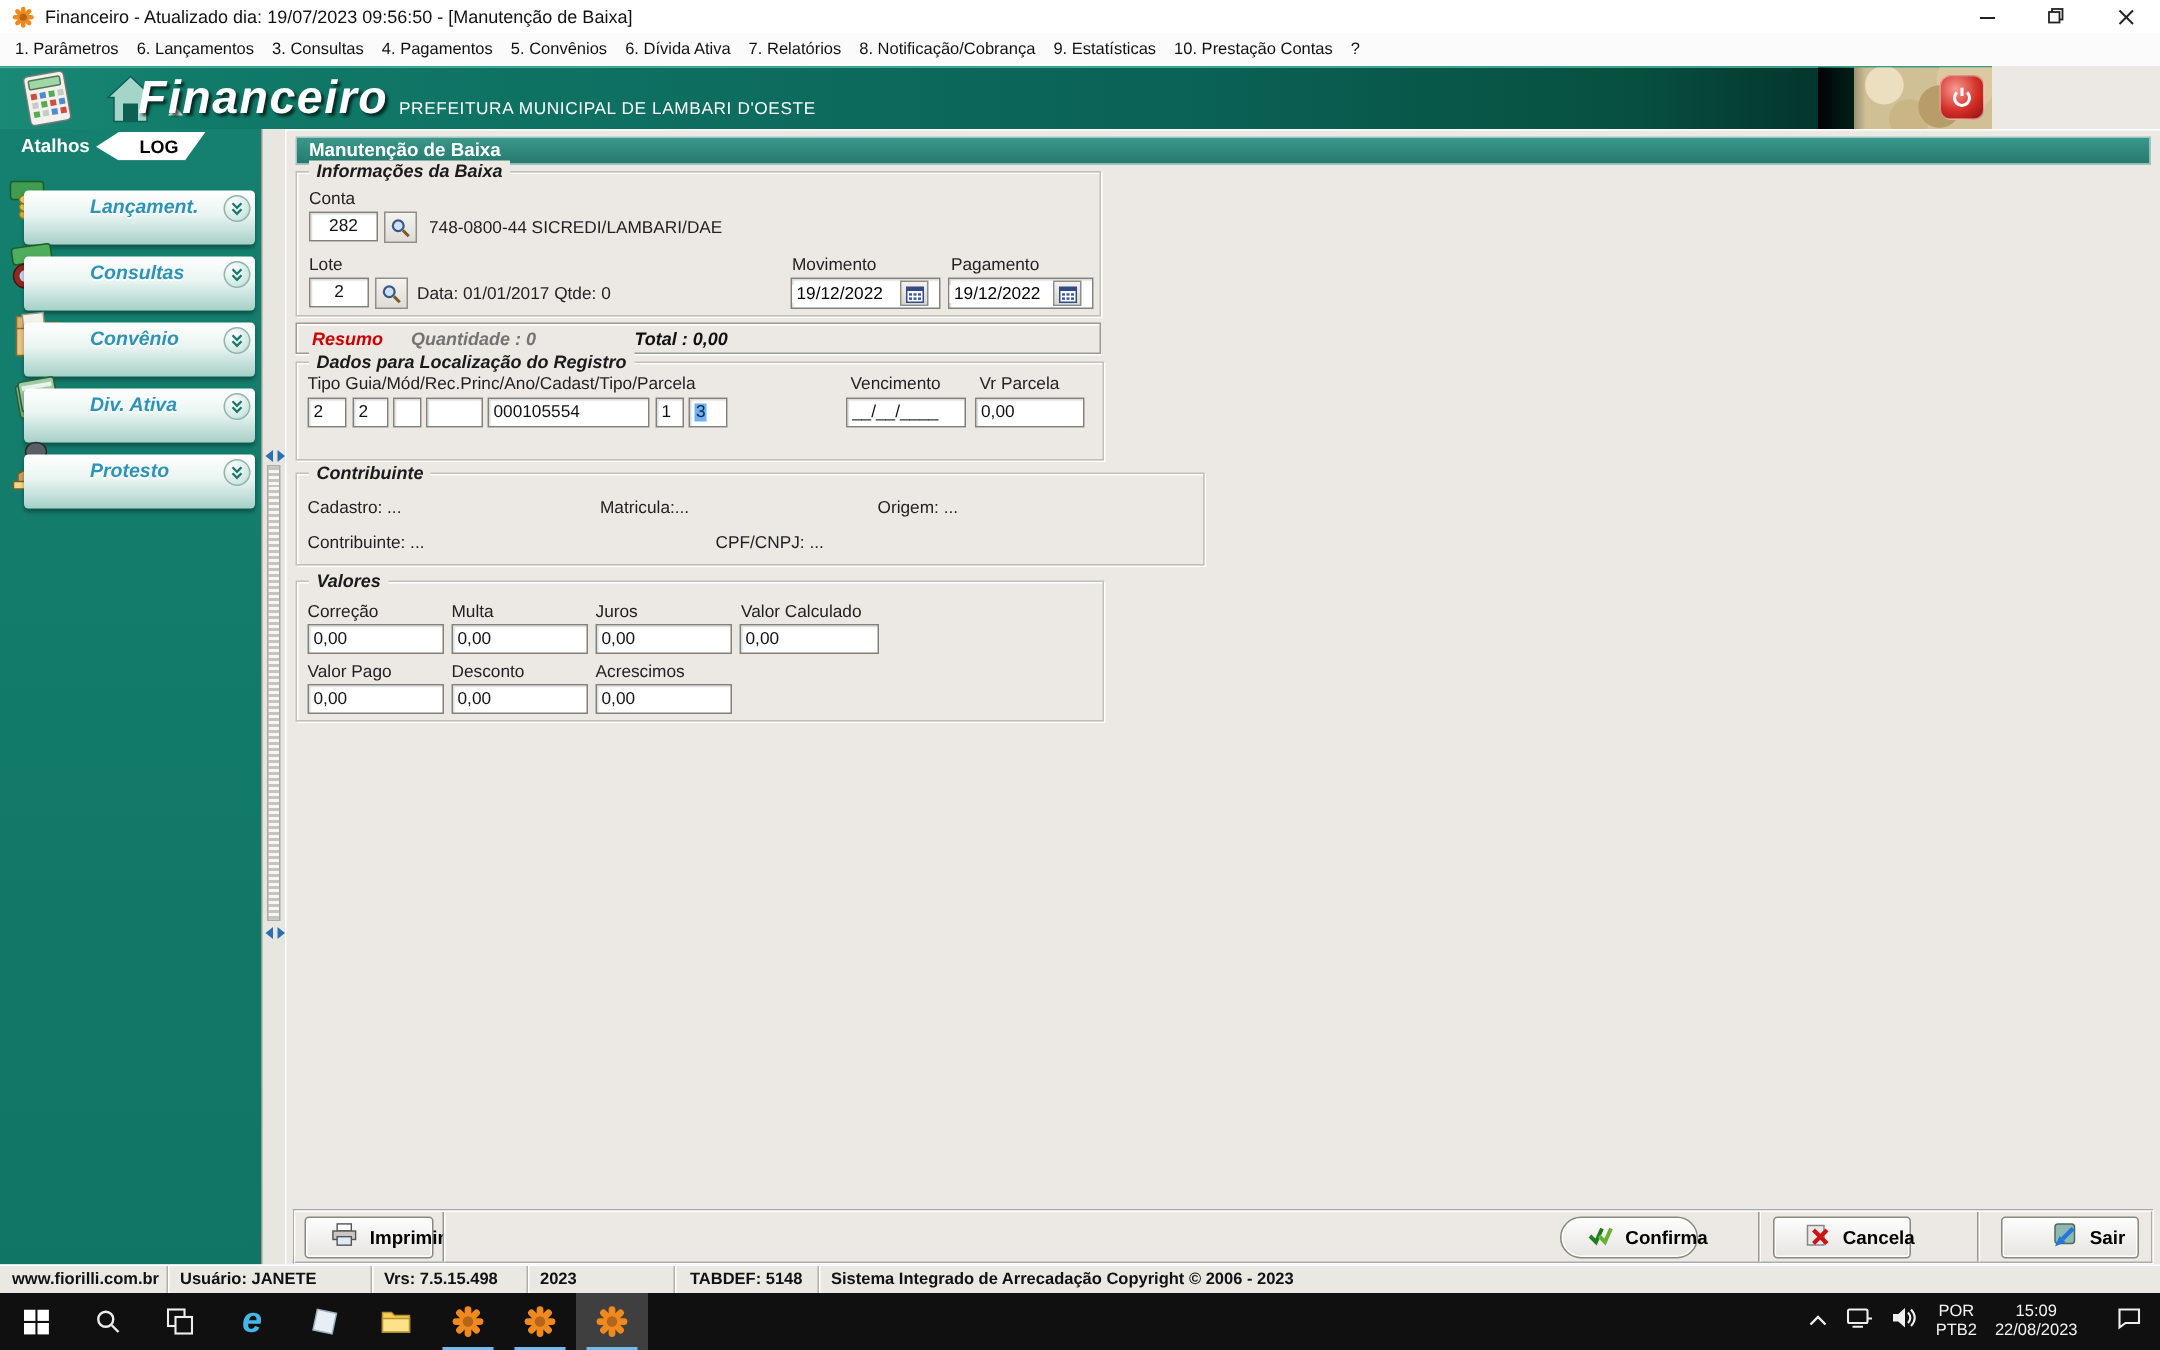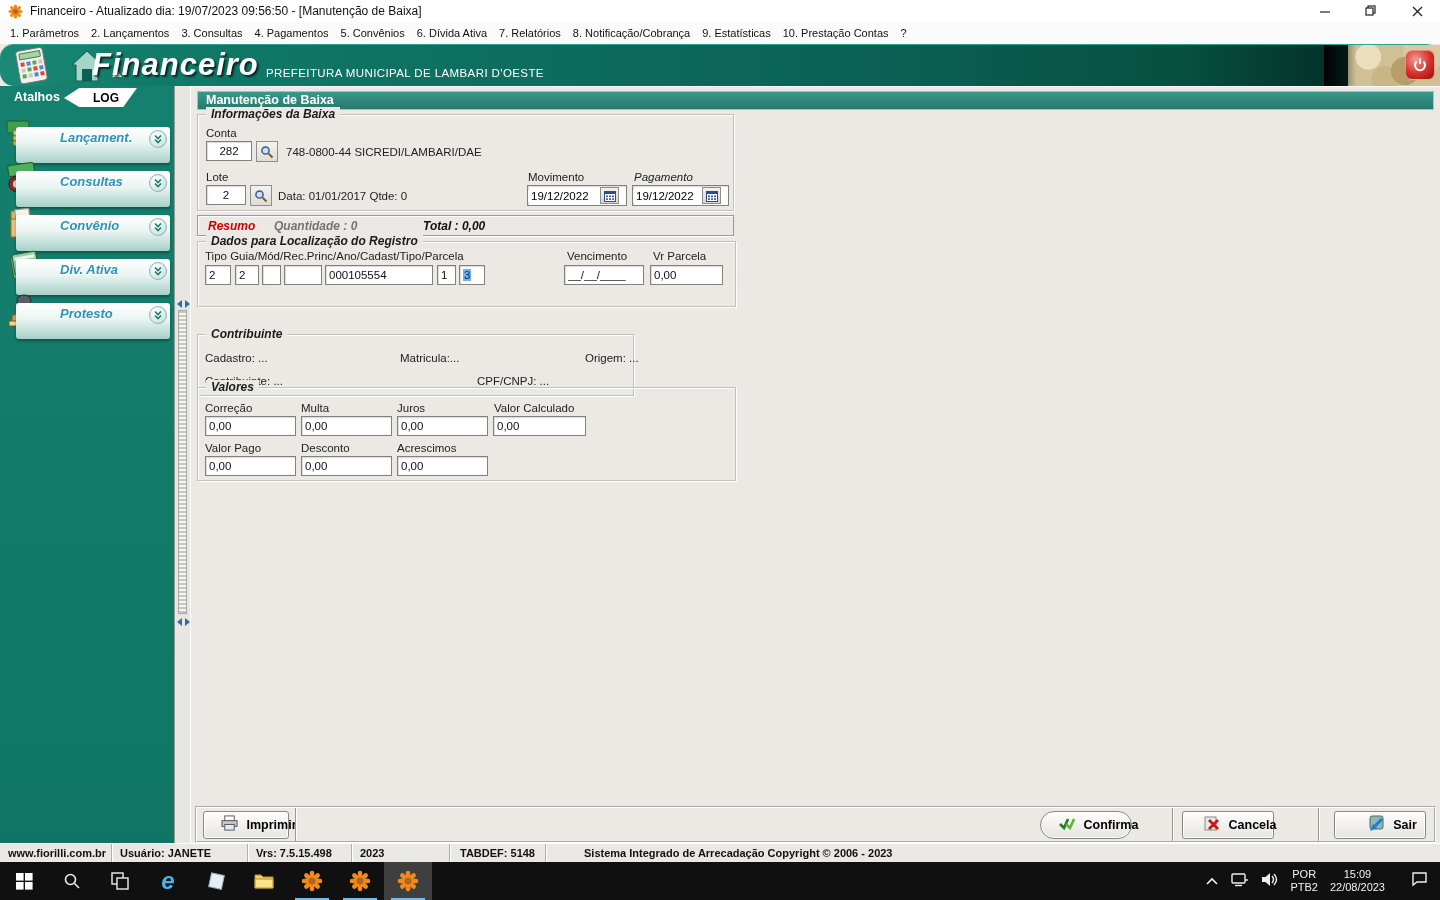--- a/index.html
+++ b/index.html
@@ -13,23 +13,23 @@
   .titlebar .ticon { width:18px; height:16px; margin-right:6px; display:flex; align-items:center; justify-content:center; }
   .wctrls { position:absolute; right:0; top:0; height:22px; display:flex; }
   .wctrl { width:46px; height:22px; display:flex; align-items:center; justify-content:center; }
 
   
   .menubar { position:absolute; left:0; top:22px; width:1440px; height:22px; background:#fbfbfb;
     display:flex; align-items:center; padding-left:4px; font-size:11px; color:#111; }
   .menu-item { padding:3px 6px; white-space:nowrap; }
 
   
-  .appheader { position:absolute; left:0; top:44px; width:1440px; height:42px;
+  .appheader { position:absolute; left:0; top:44px; width:1328px; height:42px;
     background:linear-gradient(90deg,#1a8a77 0%,#117a69 10%,#0d6e60 35%,#0a6054 62%,#07503f 82%,#03332b 92%,#000 97%);
-    border-top:1px solid #2aa38d;border-radius:14px; }
+    border-top:1px solid #2aa38d; }
   .calc-wrap { position:absolute; left:10px; top:2px; width:44px; height:38px; }
   .hdr-caret { position:absolute; left:112px; top:26px; width:0; height:0;
     border-left:5px solid transparent; border-right:5px solid transparent; border-bottom:6px solid #cfe6e0; }
   .logo-house { position:absolute; left:70px; top:4px; }
   .logo-text { position:absolute; left:92px; top:2px; font-size:31px; font-weight:bold; font-style:italic;
     color:#fff; letter-spacing:1px; text-shadow:2px 2px 2px rgba(0,0,0,.65); }
   .hdr-subtitle { position:absolute; left:266px; top:22px; font-size:11.5px; color:#fff; letter-spacing:.4px; }
   .coins { position:absolute; right:0; top:0; width:92px; height:42px;
     background:
       radial-gradient(circle at 22% 28%, #ecdfc0 0 16%, rgba(0,0,0,0) 17%),
@@ -116,21 +116,21 @@
   .btn-cancela  { right:160px; width:92px; }
   .btn-sair     { right:8px; width:92px; }
   .bar-divider { position:absolute; top:0; width:2px; height:33px; border-left:1px solid #9a9890; border-right:1px solid #fff; }
 
   
   .statusbar { position:absolute; left:0; top:843px; width:1440px; height:19px; background:#eae8e3;
     border-top:1px solid #fff; display:flex; align-items:center; font-size:11px; font-weight:bold; color:#111; }
   .seg { height:100%; display:flex; align-items:center; padding:0 8px;
     border-right:1px solid #b3b0aa; box-shadow:1px 0 0 #fff; white-space:nowrap; }
   .seg1{width:112px;} .seg2{width:136px;} .seg3{width:104px;} .seg4{width:98px;} .seg5{width:96px; justify-content:center;}
-  .seg6{flex:1; border-right:none;margin-left:30px;}
+  .seg6{flex:1; border-right:none;}
 
   
   .taskbar { position:absolute; left:0; top:862px; width:1440px; height:38px; background:#101010;
     display:flex; align-items:stretch; color:#f2f2f2; }
   .task-cell { width:48px; display:flex; align-items:center; justify-content:center; position:relative; }
   .task-cell.active { background:#3f3f3f; }
   .run-line { position:absolute; bottom:0; left:7px; right:7px; height:2px; background:#76b9ed; }
   .ie-e { font-size:24px; font-style:italic; font-weight:bold; color:#45b6e8; line-height:1; }
   .tray { margin-left:auto; display:flex; align-items:center; gap:12px; padding-right:12px; }
   .tray-text { font-size:11px; line-height:13px; text-align:center; white-space:nowrap; }
@@ -169,21 +169,21 @@
         <svg width="11" height="11" viewBox="0 0 11 11" stroke="#222" stroke-width="1.3">
           <line x1="1" y1="1" x2="10" y2="10"></line>
             <line x1="10" y1="1" x2="1" y2="10"></line>
         </svg>
       </span>
     </div>
   </div>
 
   <div class="menubar">
     <span class="menu-item">1. Parâmetros</span>
-    <span class="menu-item">2. Lançamentos</span>
+    <span class="menu-item">6. Lançamentos</span>
     <span class="menu-item">3. Consultas</span>
     <span class="menu-item">4. Pagamentos</span>
     <span class="menu-item">5. Convênios</span>
     <span class="menu-item">6. Dívida Ativa</span>
     <span class="menu-item">7. Relatórios</span>
     <span class="menu-item">8. Notificação/Cobrança</span>
     <span class="menu-item">9. Estatísticas</span>
     <span class="menu-item">10. Prestação Contas</span>
     <span class="menu-item">?</span>
   </div>
@@ -383,21 +383,21 @@
                 <rect x="2" y="5.5" width="2" height="1.6"></rect>
                 <rect x="5" y="5.5" width="2" height="1.6"></rect>
                 <rect x="8" y="5.5" width="2" height="1.6"></rect>
                 <rect x="2" y="8.3" width="2" height="1.6"></rect>
                 <rect x="5" y="8.3" width="2" height="1.6"></rect>
                 <rect x="8" y="8.3" width="2" height="1.6"></rect>
               </g>
           </svg>
         </span>
       </div>
-      <span class="lbl" style="left:436px; top:56px;font-style:italic;">Pagamento</span>
+      <span class="lbl" style="left:436px; top:56px;">Pagamento</span>
       <div class="datebox" style="left:434px; top:70px; width:97px;">
         <input style="width: 69px;" value="19/12/2022">
         <span class="cal-btn">
           <svg width="12" height="12" viewBox="0 0 12 12">
             <rect x="0.5" y="1.5" width="11" height="10" fill="#fff" stroke="#334a88"></rect>
             <rect x="0.5" y="1.5" width="11" height="2.5" fill="#334a88"></rect>
             <g fill="#3355aa">
                 <rect x="2" y="5.5" width="2" height="1.6"></rect>
                 <rect x="5" y="5.5" width="2" height="1.6"></rect>
                 <rect x="8" y="5.5" width="2" height="1.6"></rect>
@@ -427,21 +427,21 @@
       <input class="tb" style="left: 239px; top: 23px; width: 19px;" value="1">
       <div class="tb tb-flex" style="left:261px; top:23px; width:26px;">
         <span class="sel-text">3</span>
       </div>
       <span class="lbl" style="left:369px; top:8px;">Vencimento</span>
       <input class="tb" style="left: 366px; top: 23px; width: 80px;" value="__/__/____">
       <span class="lbl" style="left:455px; top:8px;">Vr Parcela</span>
       <input class="tb" style="left: 452px; top: 23px; width: 73px;" value="0,00">
     </div>
 
-    <div class="group" style="left:6px; top:228px; width:437px; height:62px;margin-top:19px;">
+    <div class="group" style="left:6px; top:228px; width:606px; height:62px;">
       <span class="group-title">Contribuinte</span>
       <span class="lbl" style="left:7px; top:17px;">Cadastro: ...</span>
       <span class="lbl" style="left:202px; top:17px;">Matricula:...</span>
       <span class="lbl" style="left:387px; top:17px;">Origem: ...</span>
       <span class="lbl" style="left:7px; top:40px;">Contribuinte: ...</span>
       <span class="lbl" style="left:279px; top:40px;">CPF/CNPJ: ...</span>
     </div>
 
     <div class="group" style="left:6px; top:300px; width:539px; height:94px;">
       <span class="group-title">Valores</span>

